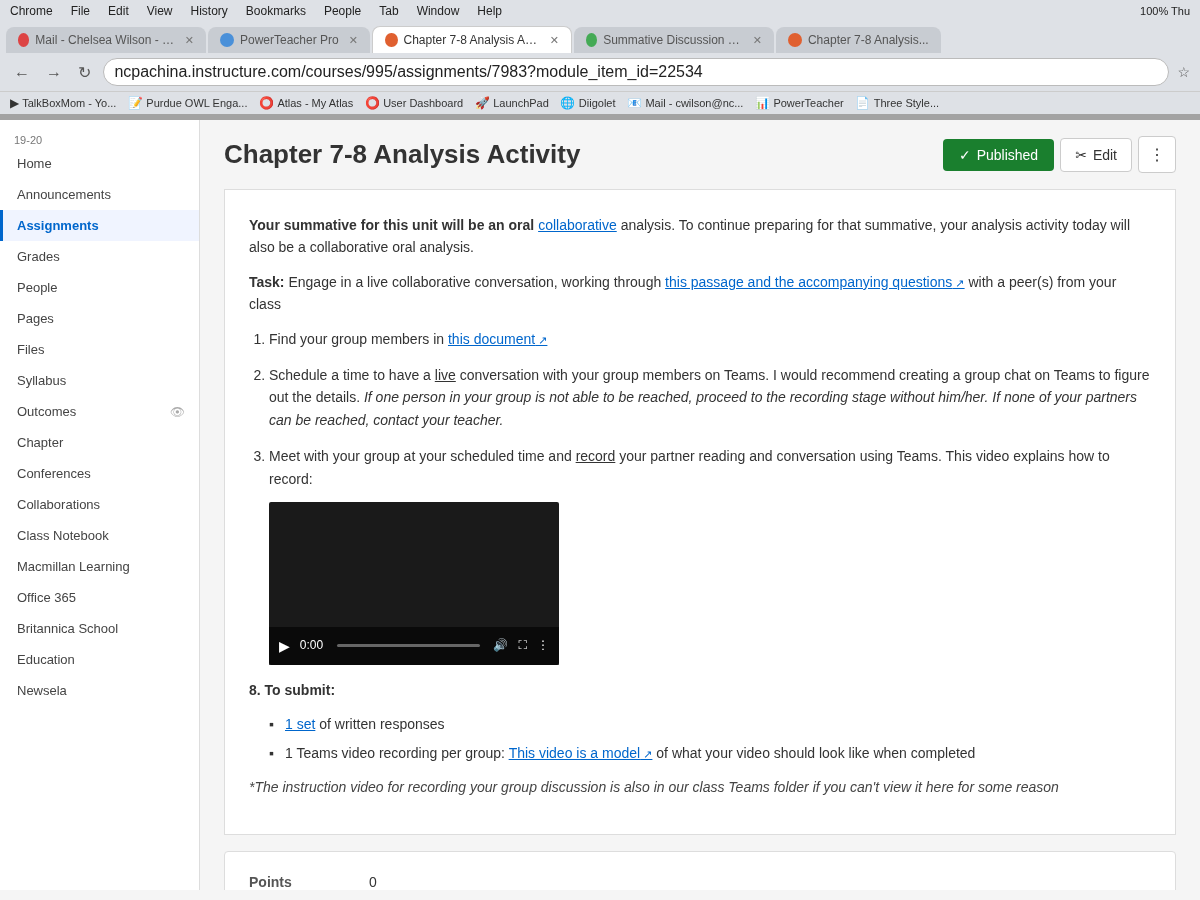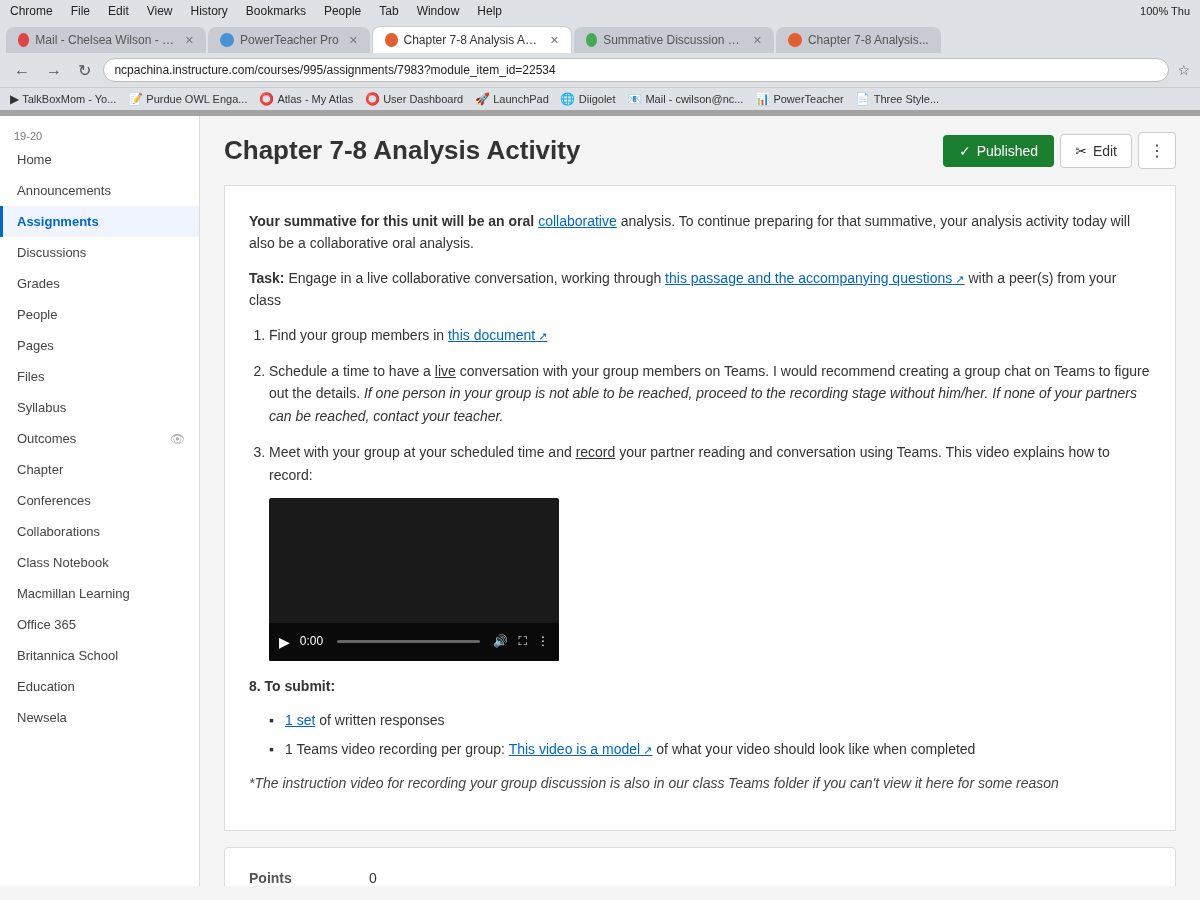--- a/index.html
+++ b/index.html
@@ -10,21 +10,21 @@
     .browser-menu-bar { display: flex; align-items: center; gap: 18px; padding: 4px 10px; font-size: 12px; color: #222; background: #dee1e6; }
     .browser-tabs { display: flex; align-items: flex-end; padding: 4px 6px 0; gap: 2px; background: #dee1e6; }
     .browser-tab { display: flex; align-items: center; gap: 6px; padding: 6px 12px; border-radius: 8px 8px 0 0; font-size: 12px; max-width: 200px; cursor: pointer; position: relative; }
     .browser-tab.active { background: #fff; border: 1px solid #ccc; border-bottom: none; }
     .browser-tab.inactive { background: #c8ccd2; color: #555; }
     .browser-tab .tab-favicon { width: 14px; height: 14px; border-radius: 50%; display: inline-block; }
     .browser-tab .tab-close { margin-left: 4px; color: #777; font-size: 11px; cursor: pointer; }
     .browser-tab .tab-label { white-space: nowrap; overflow: hidden; text-overflow: ellipsis; max-width: 140px; }
     .browser-address-bar { display: flex; align-items: center; gap: 8px; padding: 5px 10px; background: #dee1e6; }
     .browser-address-bar .nav-btn { font-size: 16px; color: #555; cursor: pointer; padding: 2px 4px; }
-    .browser-address-input { flex: 1; padding: 4px 10px; border-radius: 20px; border: 1px solid #bbb; font-size: 12px; background: #fff; color: #222; }
+    .browser-address-input { flex: 1; padding: 4px 10px; border-radius: 20px; border: 1px solid #bbb; font-size: 16px; background: #fff; color: #222; }
     .browser-bookmarks { display: flex; align-items: center; gap: 12px; padding: 4px 10px; font-size: 11px; color: #333; border-top: 1px solid #ccc; overflow: hidden; }
     .bookmark-item { display: flex; align-items: center; gap: 3px; cursor: pointer; white-space: nowrap; color: #333; }
     .bookmark-icon { font-size: 12px; }
 
     
     .app-wrapper { display: flex; height: calc(900px - 130px); }
 
     
     .sidebar { width: 200px; min-width: 200px; background: #fff; border-right: 1px solid #ddd; overflow-y: auto; padding: 8px 0; }
     .sidebar-label { font-size: 11px; color: #777; padding: 6px 14px 2px; }
@@ -171,23 +171,20 @@
   <nav class="sidebar">
     <div class="sidebar-label">19-20</div>
     <div class="sidebar-item">
       <span>Home</span>
     </div>
     <div class="sidebar-item">
       <span>Announcements</span>
     </div>
     <div class="sidebar-item active">
       <span>Assignments</span>
-    </div>
-    <div class="sidebar-item">
-      <span>Discussions</span>
     </div>
     <div class="sidebar-item">
       <span>Grades</span>
     </div>
     <div class="sidebar-item">
       <span>People</span>
     </div>
     <div class="sidebar-item">
       <span>Pages</span>
     </div>

